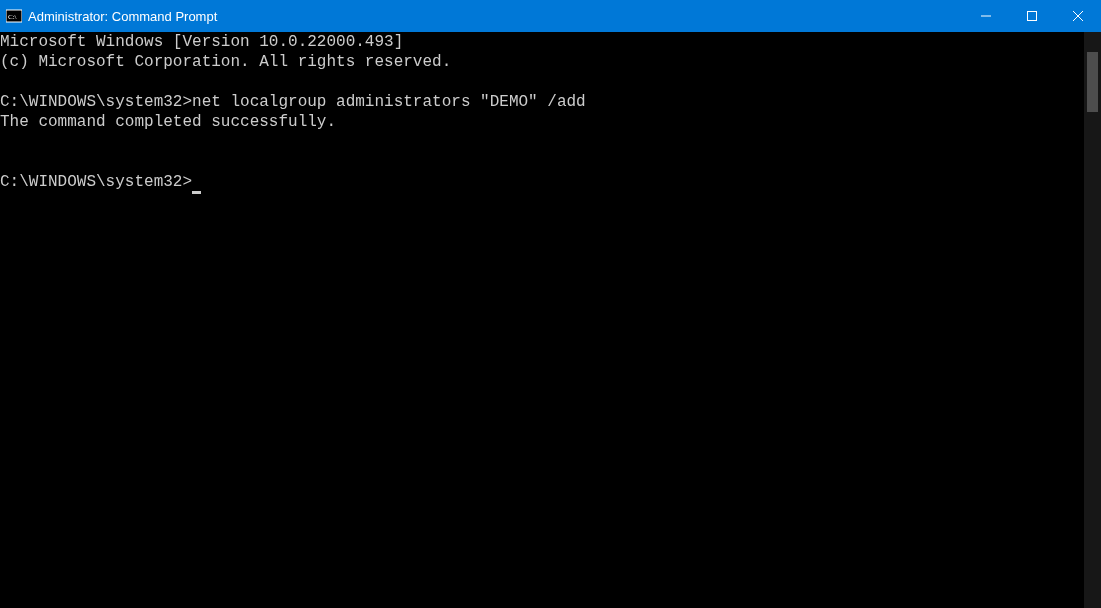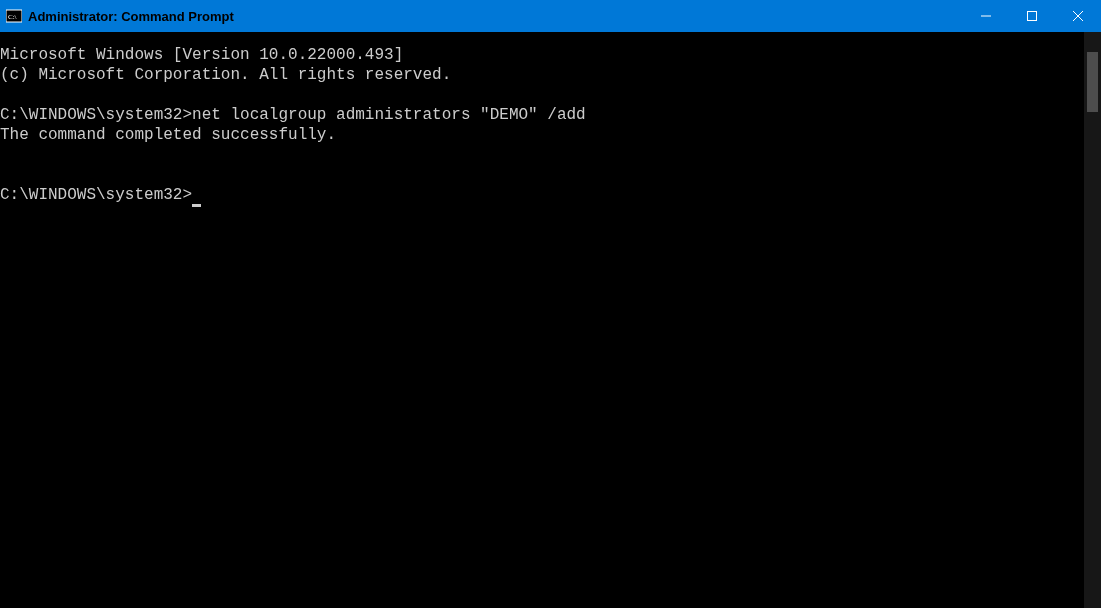--- a/index.html
+++ b/index.html
@@ -35,22 +35,22 @@
       display: flex;
       align-items: center;
       justify-content: center;
     }
     .app-icon svg {
       width: 16px;
       height: 16px;
     }
     .title-text {
       font-size: 13px;
-      font-weight: 700;
-      color: #000000;
+      font-weight: 400;
+      color: #ffffff;
     }
     .titlebar-right {
       display: flex;
       height: 100%;
     }
     .win-btn {
       width: 46px;
       height: 32px;
       display: flex;
       align-items: center;
@@ -69,21 +69,21 @@
       width: 100%;
       height: calc(100% - 32px);
       background: #000;
     }
     .terminal-content {
       font-family: Consolas, "Courier New", monospace;
       font-size: 16px;
       line-height: 20px;
       color: #cccccc;
       white-space: pre;
-      padding: 13px 0 0 0;
+      padding: 0 0 0 0;
     }
     .prompt-line {
       display: inline;
     }
     .cursor {
       display: inline-block;
       width: 9px;
       height: 3px;
       background: #cccccc;
       vertical-align: bottom;

